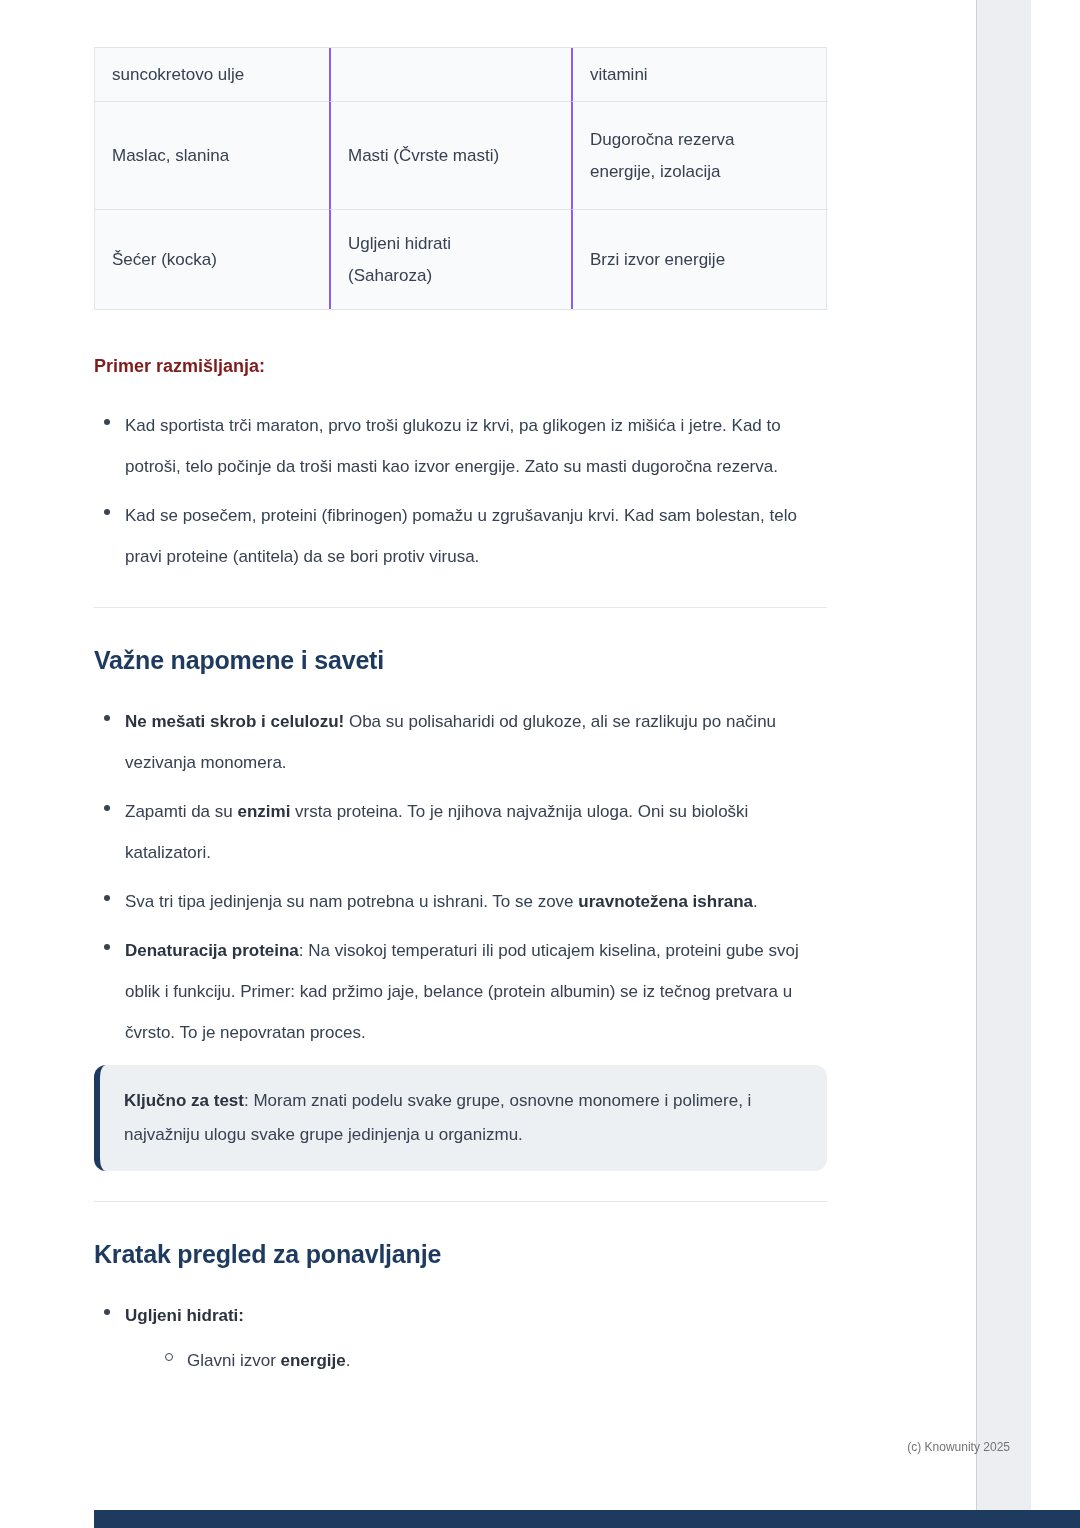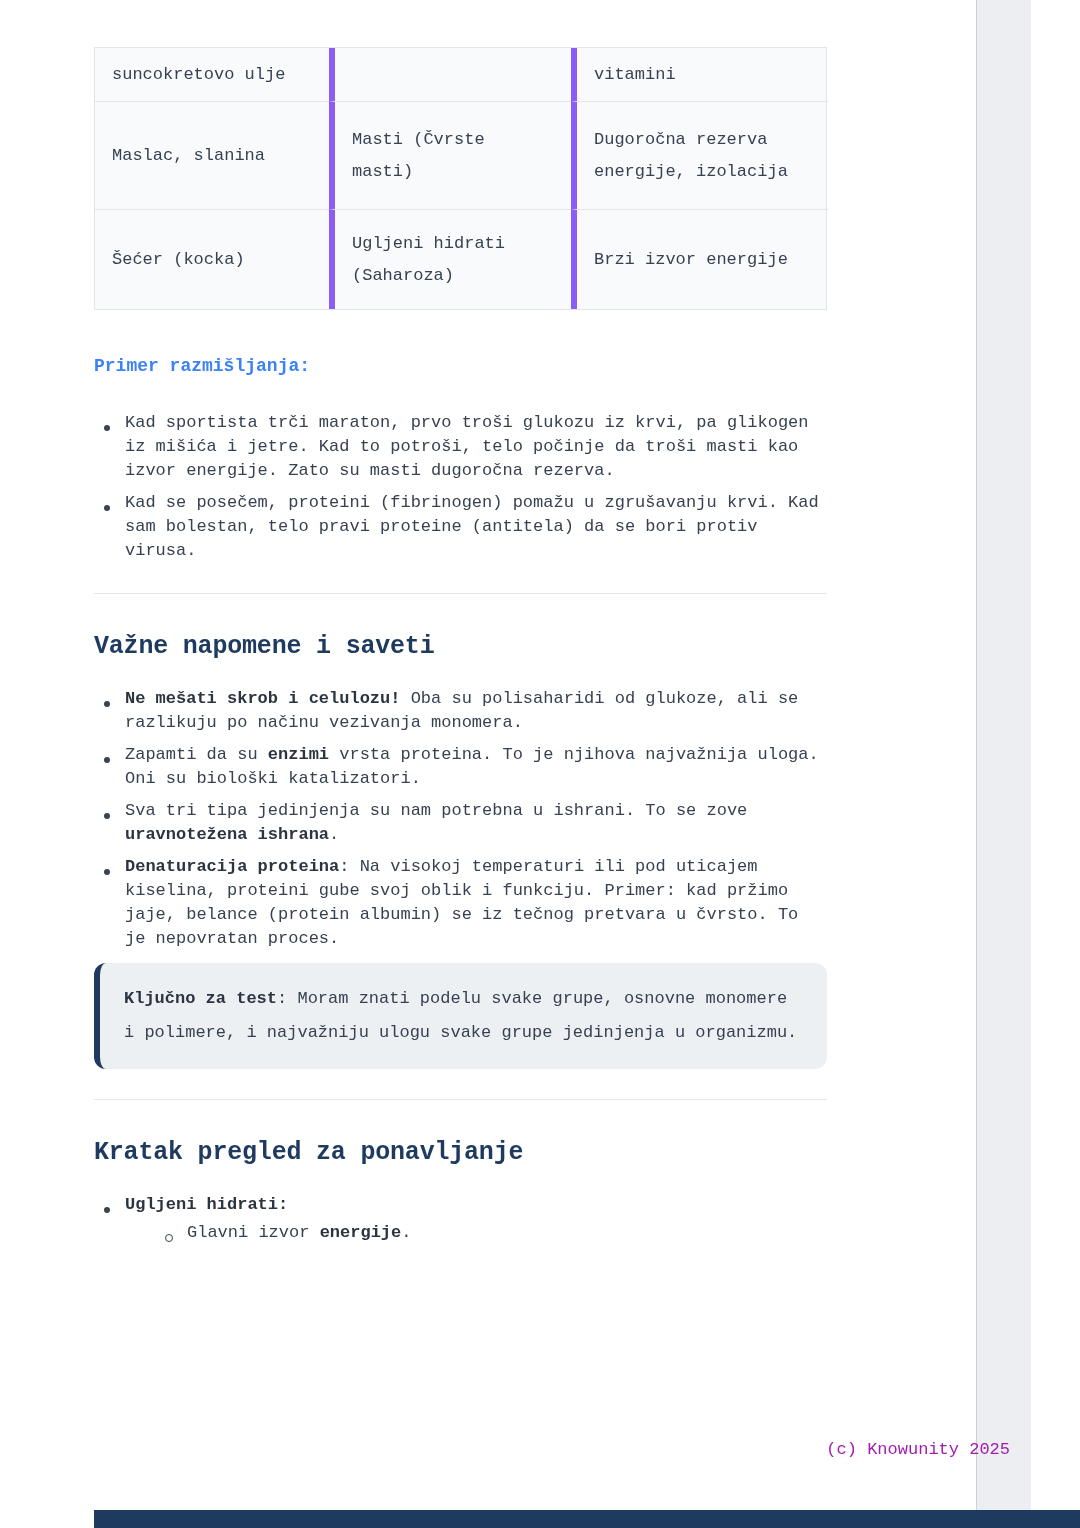--- a/index.html
+++ b/index.html
@@ -2,21 +2,21 @@
 <html style="--accent: #1e3a5f; --callout-bg: #edf0f3; --divider: #e5e7eb;"><head>
 <meta charset="utf-8">
 <style>
   html, body { margin: 0; padding: 0; background: #ffffff; }
   .page {
     position: relative;
     width: 1080px;
     height: 1528px;
     background: #ffffff;
     overflow: hidden;
-    font-family: Liberation Mono, monospace;
+    font-family: Liberation Sans, sans-serif;
     color: #374151;
   }
   .content {
     position: absolute;
     left: 94px;
     top: 0;
     width: 733px;
   }
 
   
@@ -30,49 +30,49 @@
     box-sizing: border-box;
   }
   .cell {
     display: flex;
     align-items: center;
     padding: 0 17px;
     font-size: 17px;
     line-height: 32px;
     color: #374151;
     white-space: pre-line;
-    border-left: 6px solid #8b5cf6;
+    border-left: 2px solid #8b5cf6;
     border-top: 1px solid #e2e6ea;
     box-sizing: border-box;
   }
   .cell.c0 { border-left: none; }
   .cell.r0 { border-top: none; }
 
   
   .sub-heading {
     font-size: 18px;
     font-weight: 700;
-    color: #3b82f6;
-    margin: 46px 0 35px 0;
+    color: #7f1d1d;
+    margin: 46px 0 28px 0;
   }
   .section-heading {
     font-size: 25px;
     font-weight: 700;
     color: var(--accent, #1e3a5f);
     margin: 38px 0 26px 0;
     letter-spacing: -0.2px;
   }
 
   
   ul.bullets {
     list-style: none;
     margin: 0;
     padding: 0;
     font-size: 17px;
-    line-height: 24px;
+    line-height: 41px;
   }
   ul.bullets > li {
     position: relative;
     padding-left: 31px;
     margin-bottom: 8px;
   }
   ul.bullets > li::before {
     content: "";
     position: absolute;
     left: 10px;
@@ -143,22 +143,22 @@
     right: 0;
     bottom: 0;
     height: 18px;
     background: var(--accent, #1e3a5f);
     z-index: 2;
   }
   .credit {
     position: absolute;
     top: 1440px;
     right: 70px;
-    font-size: 17px;
-    color: #a21caf;
+    font-size: 12px;
+    color: #737373;
     z-index: 3;
     white-space: nowrap;
   }
 </style>
 </head>
 <body>
 
 <div class="page">
 
   <div class="content">

